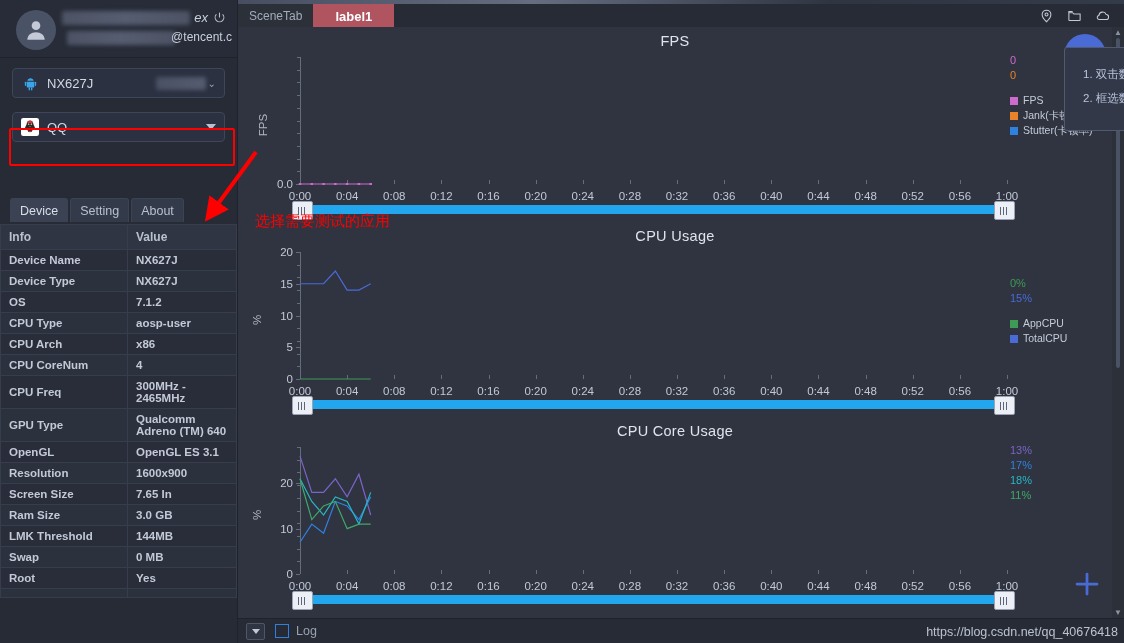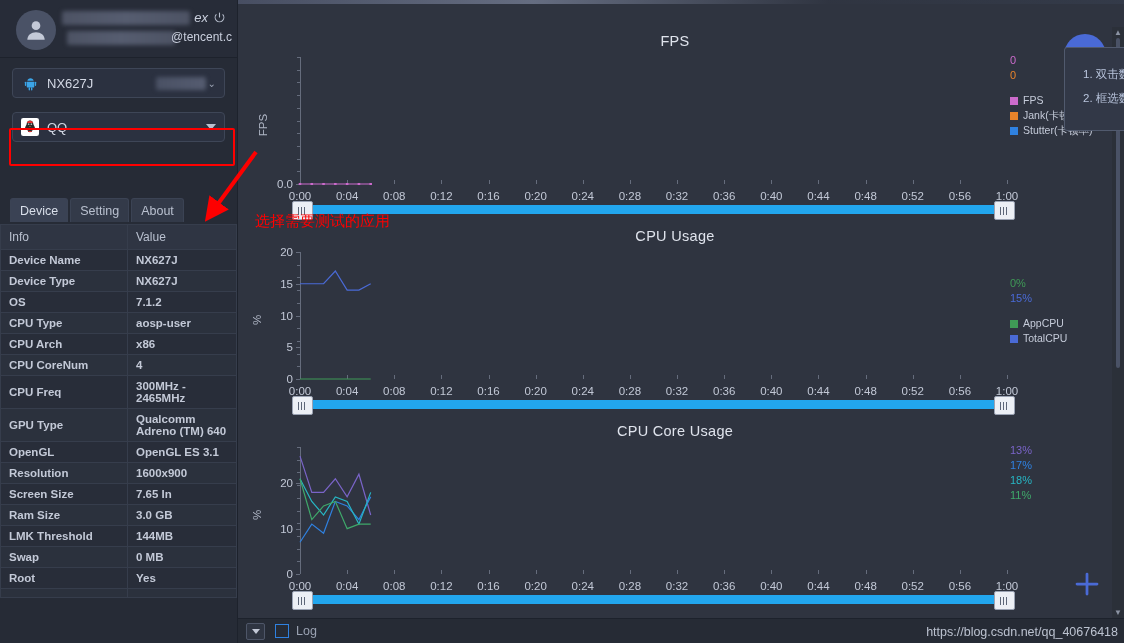--- a/index.html
+++ b/index.html
@@ -80,21 +80,21 @@
   .tabrow{display:flex;padding:0 10px;gap:2px;margin-top:-2px;}
   .tab{
     font-size:12.5px;padding:5px 9px 4px 9px;border:1px solid #3b4354;
     border-bottom:none;border-radius:3px 3px 0 0;background:#333a49;color:#b9c0cf;margin-top:44px;
   }
   .tab.active{background:#3a4254;color:#d9dfea;}
 
   
   .tbl{width:100%;border-collapse:collapse;font-size:11.5px;margin-top:2px;}
   .tbl th{
-    background:#2f3543;color:#b9c0cf;font-weight:normal;font-size:12px;
+    background:#2f3543;color:#b9c0cf;font-weight:bold;font-size:12px;
     text-align:left;padding:5px 8px;border:1px solid #363d4c;
   }
   .tbl td{
     padding:4px 8px;border:1px solid #363d4c;color:#c3c9d7;font-weight:bold;
     font-size:11.5px;
   }
   .tbl td.k{width:110px;}
   .tbl tr:nth-child(odd) td{background:#282d39;}
   .tbl tr:nth-child(even) td{background:#2b313d;}
 
@@ -386,20 +386,38 @@
             <td class="k"></td>
             <td></td>
           </tr>
         </tbody>
     </table>
   </div>
 
   <div class="main">
     <div class="topstripe"></div>
 
+    <div class="tabbar">
+      <div class="scenetab">SceneTab</div>
+      <div class="label1tab">label1</div>
+      <div class="tabbar-spacer"></div>
+      <div class="topicons">
+        <svg viewBox="0 0 24 24" fill="none" stroke="currentColor" stroke-width="1.7">
+          <path d="M12 22s7-6.1 7-11.5A7 7 0 0 0 5 10.5C5 15.9 12 22 12 22z"></path>
+            <circle cx="12" cy="10.3" r="2.4"></circle>
+        </svg>
+        <svg viewBox="0 0 24 24" fill="none" stroke="currentColor" stroke-width="1.7">
+          <path d="M3 7.5h6l2 2.2h10V19a1 1 0 0 1-1 1H4a1 1 0 0 1-1-1z"></path>
+            <path d="M3 7.5V5.5h6"></path>
+        </svg>
+        <svg viewBox="0 0 24 24" fill="none" stroke="currentColor" stroke-width="1.7">
+          <path d="M6.5 18.5h11a4 4 0 0 0 .4-8 6 6 0 0 0-11.6 1.3 3.4 3.4 0 0 0 .2 6.7z"></path>
+        </svg>
+      </div>
+    </div>
 
     <div class="chartarea" id="chartarea">
         <div class="chartblock">
           <div class="chart-title">FPS</div>
           <div class="ylabel">FPS</div>
           <div class="plot">
             <div class="axis-v"></div>
             <div class="ytick" style="top: 100%; text-align: right;">0.0</div>
             <div class="ytickmark" style="top: 100%;"></div>
             <div class="ytickmark" style="top: 0%; left: -3px; width: 3px;"></div>

